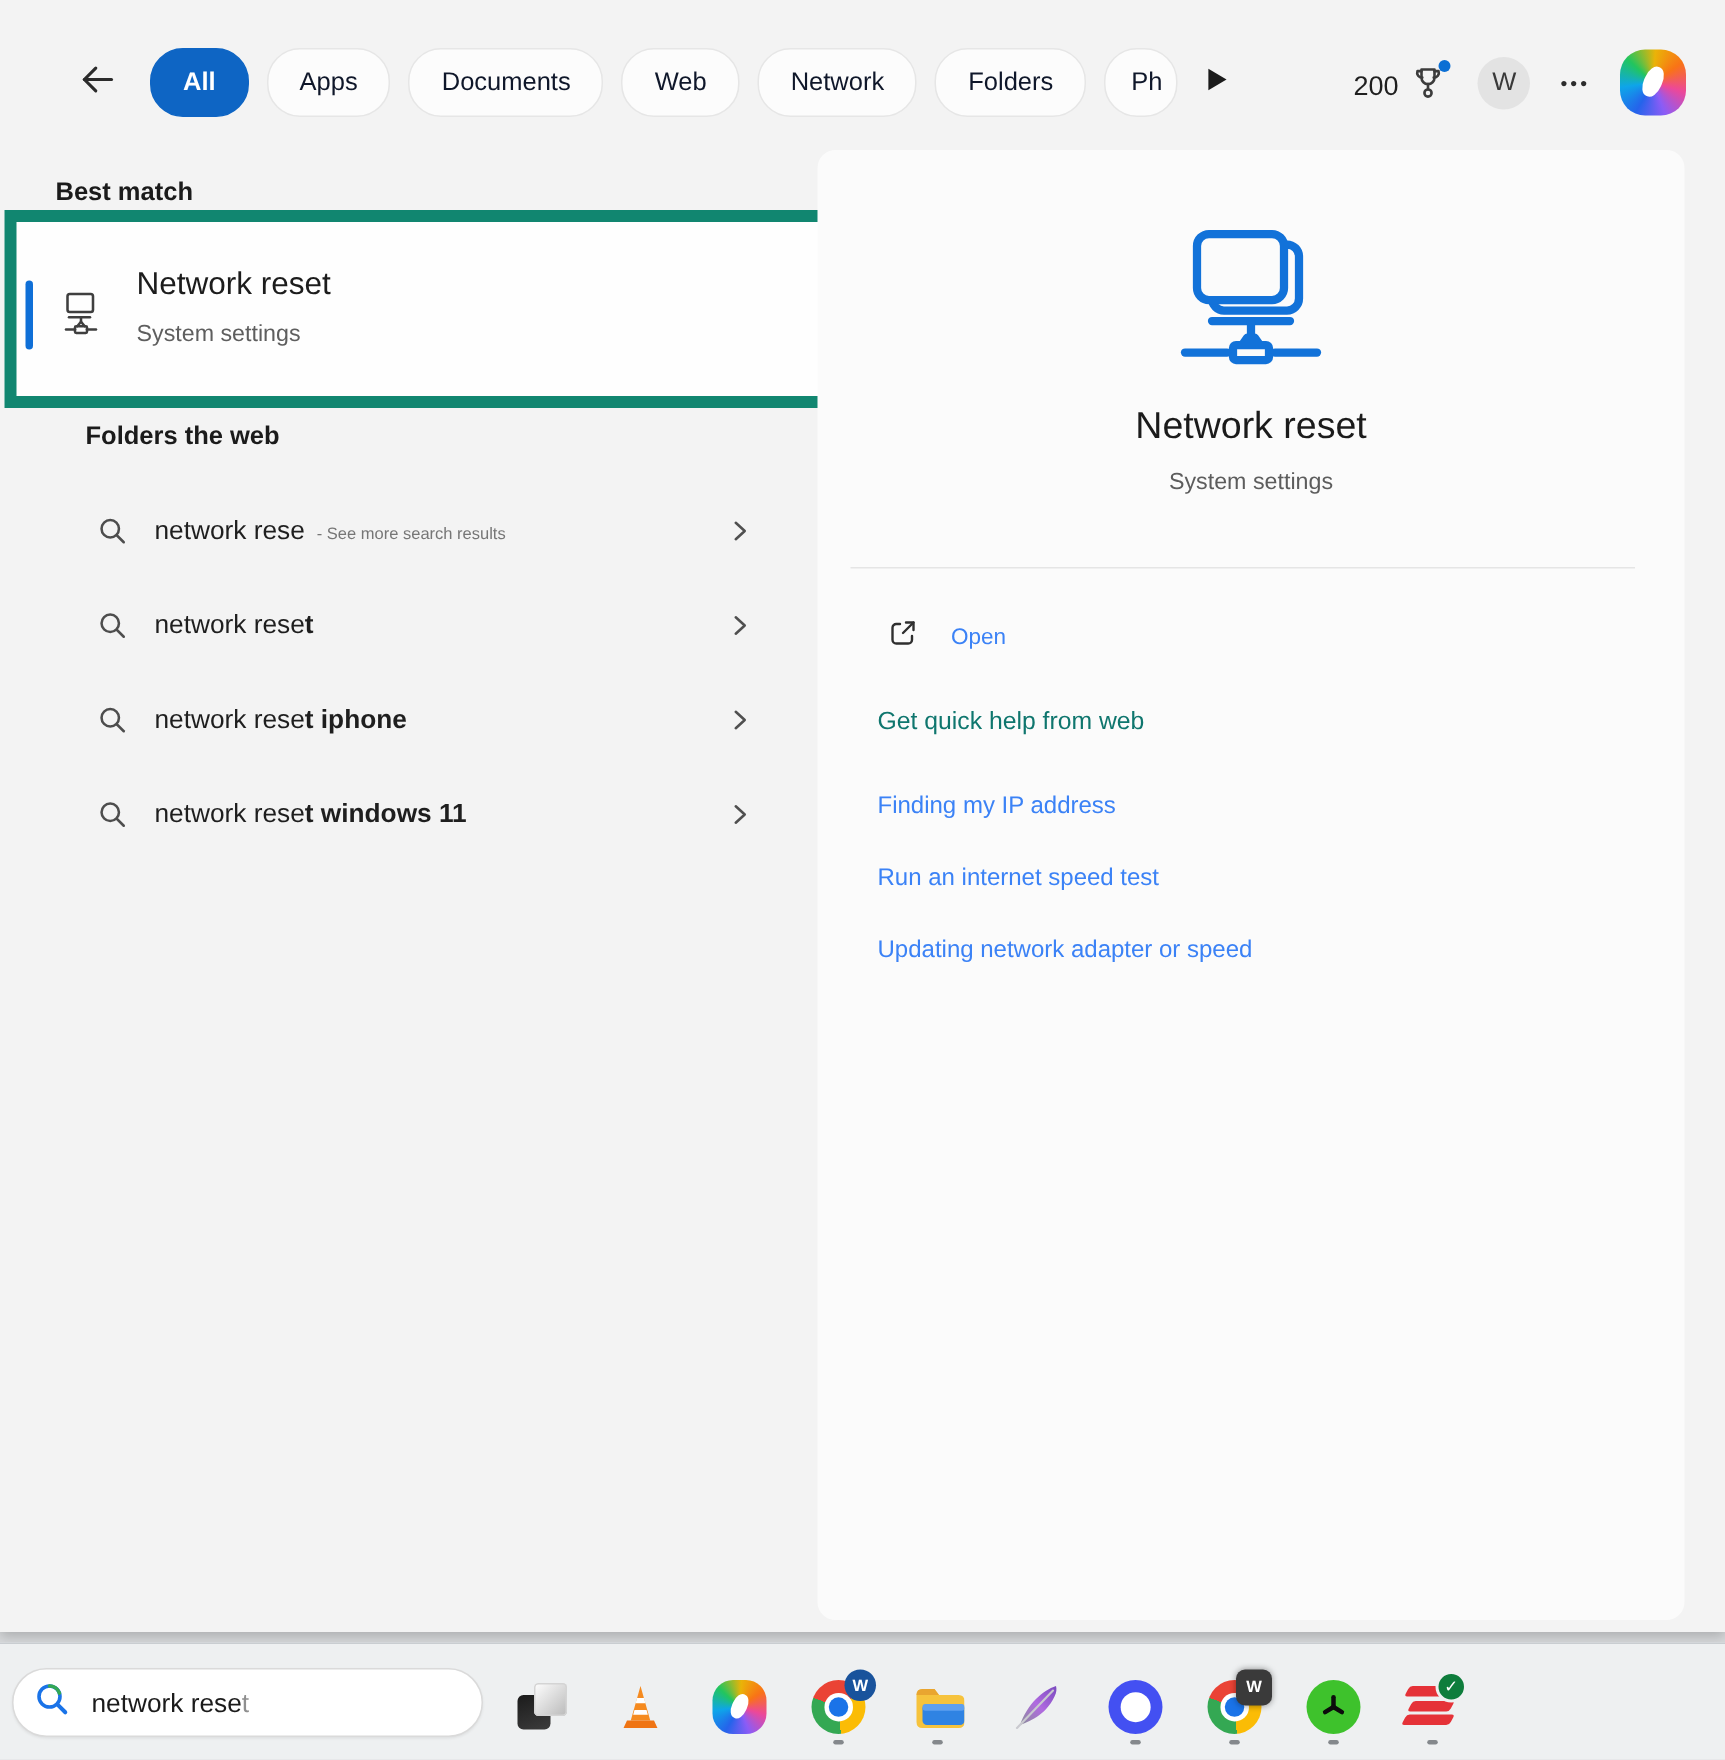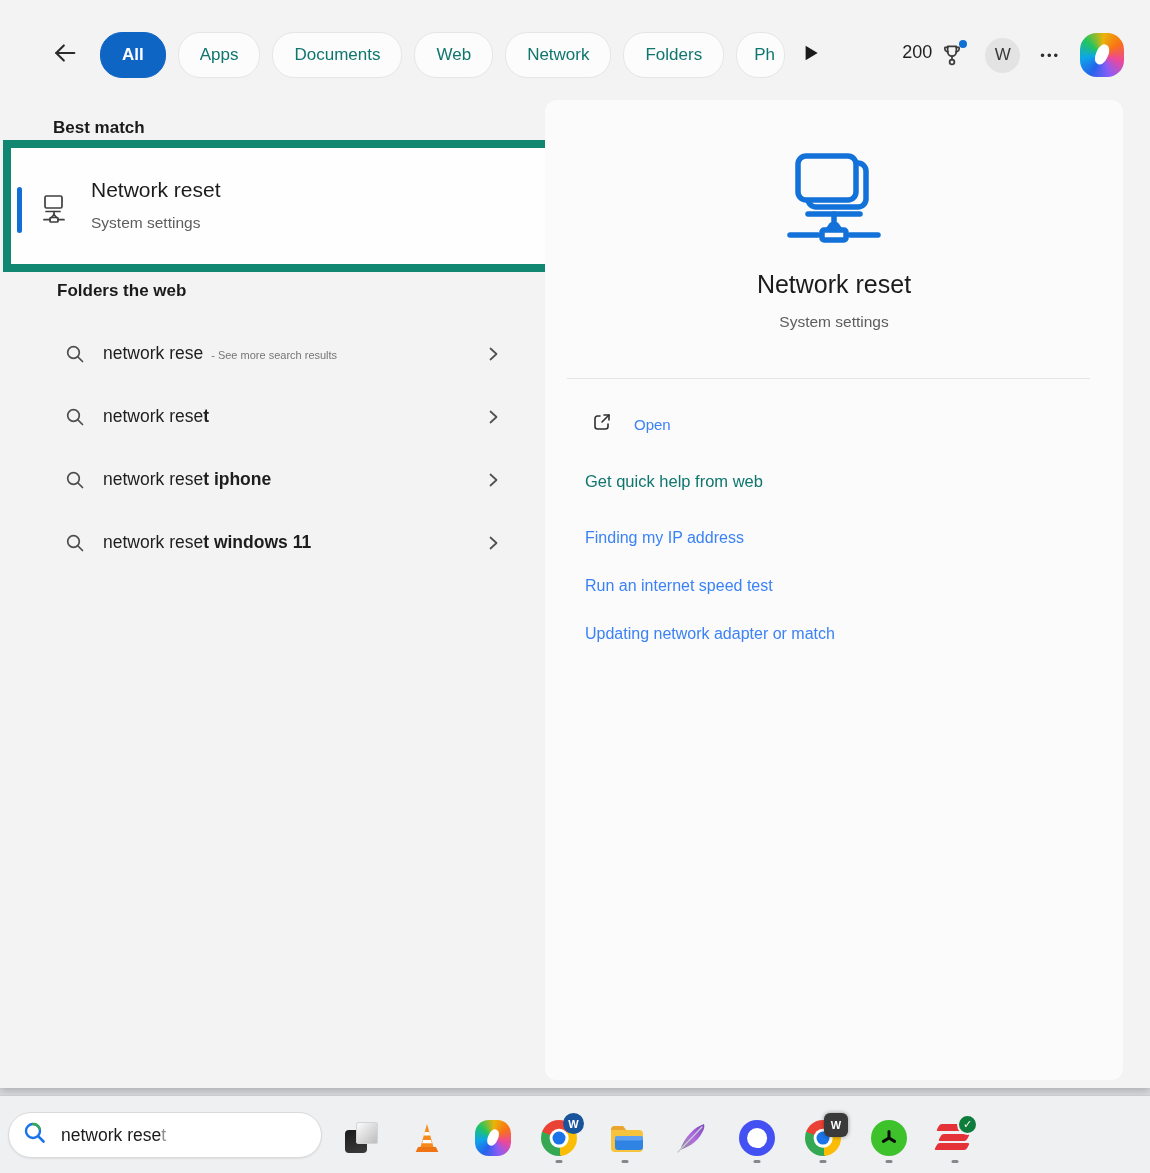--- a/index.html
+++ b/index.html
@@ -8,26 +8,26 @@
        -webkit-font-smoothing:antialiased;}
   #app{position:absolute;inset:0;}
   
   .flyout{position:absolute;left:0;top:0;width:1150px;height:1088px;background:#f3f3f3;
           box-shadow:0 3px 8px rgba(0,0,0,.20);}
   
   .topbar{position:absolute;left:48px;top:30px;right:26px;height:50px;display:flex;align-items:center;}
   .backbtn{width:34px;height:34px;display:flex;align-items:center;justify-content:center;margin-right:18px;cursor:pointer;}
   .pills{display:flex;align-items:center;gap:12px;}
   .pill{height:44px;padding:0 21px;border-radius:22px;background:#fcfcfc;border:1px solid #e6e6e6;
-        display:flex;align-items:center;font-size:17px;color:#0f766e;white-space:nowrap;cursor:pointer;}
+        display:flex;align-items:center;font-size:17px;color:#0f172a;white-space:nowrap;cursor:pointer;}
   .pill.sel{background:#0e65c4;border-color:#0e65c4;color:#fff;font-weight:bold;}
   .pill.cut{width:30px;padding:0 0 0 17px;overflow:hidden;}
   .tri{margin-left:14px;cursor:pointer;display:flex;}
   .right-cluster{margin-left:auto;display:flex;align-items:center;gap:20px;}
-  .rewards{display:flex;align-items:flex-start;gap:7px;font-size:18px;color:#1f1f1f;cursor:pointer;}
+  .rewards{display:flex;align-items:flex-end;gap:7px;font-size:18px;color:#1f1f1f;cursor:pointer;}
   .trophy{position:relative;display:flex;}
   .trophy .bdot{position:absolute;right:-2px;top:-2px;width:8px;height:8px;border-radius:50%;background:#0b6fd4;}
   .avatar{width:35px;height:35px;border-radius:50%;background:#e3e3e3;display:flex;align-items:center;justify-content:center;
           font-size:17px;color:#393939;cursor:pointer;}
   .more{font-size:13px;letter-spacing:2px;color:#2c2c2c;cursor:pointer;}
   .copilot{width:44px;height:44px;border-radius:38%;position:relative;cursor:pointer;
            background:conic-gradient(from 210deg,#2563eb,#0ea5e9,#22c55e,#eab308,#f97316,#ec4899,#8b5cf6,#2563eb);}
   .copilot::after{content:"";position:absolute;left:36%;top:26%;width:28%;height:48%;
            background:#fff;border-radius:45%;transform:rotate(24deg);}
   .copilot.small{width:36px;height:36px;}
@@ -156,21 +156,21 @@
         <div class="avatar">
           <span>W</span>
         </div>
         <div class="more">
           <span>•••</span>
         </div>
         <div class="copilot"></div>
       </div>
     </div>
 
-    <div class="sect" style="left:53px;top:118px;">Best match</div>
+    <div class="sect" style="left:37px;top:118px;">Best match</div>
 
     <div class="green-box">
       <div class="bm-item">
         <div class="bm-bar"></div>
         <span class="bm-ico">
           <svg width="32" height="32" viewBox="0 0 32 32" fill="none" stroke="#3f3f3f" stroke-width="1.7" stroke-linejoin="round" stroke-linecap="round">
             <rect x="4" y="3" width="17" height="12" rx="1.5"></rect>
             <path d="M5 18.5h14"></path>
               <path d="M13 18.5v3"></path>
             <path d="M10.5 24.5l2.5-3 2.5 3"></path>
@@ -270,21 +270,21 @@
               <path d="M18 4l-7 7"></path>
           </svg>
         </span>
         <span class="open-lbl">Open</span>
       </div>
 
       <div class="quick">Get quick help from web</div>
       <div class="qlinks">
         <div class="qlink">Finding my IP address</div>
         <div class="qlink">Run an internet speed test</div>
-        <div class="qlink">Updating network adapter or match</div>
+        <div class="qlink">Updating network adapter or speed</div>
       </div>
     </div>
   </div>
 
   <div class="taskbar">
     <div class="tsearch">
       <span>
         <svg width="26" height="26" viewBox="0 0 26 26" fill="none">
           <circle cx="11" cy="11" r="7" stroke="#1a73e8" stroke-width="2.4"></circle>
           <path d="M11 4a7 7 0 0 1 6.6 4.7" stroke="#34a853" stroke-width="2.4" stroke-linecap="round"></path>

